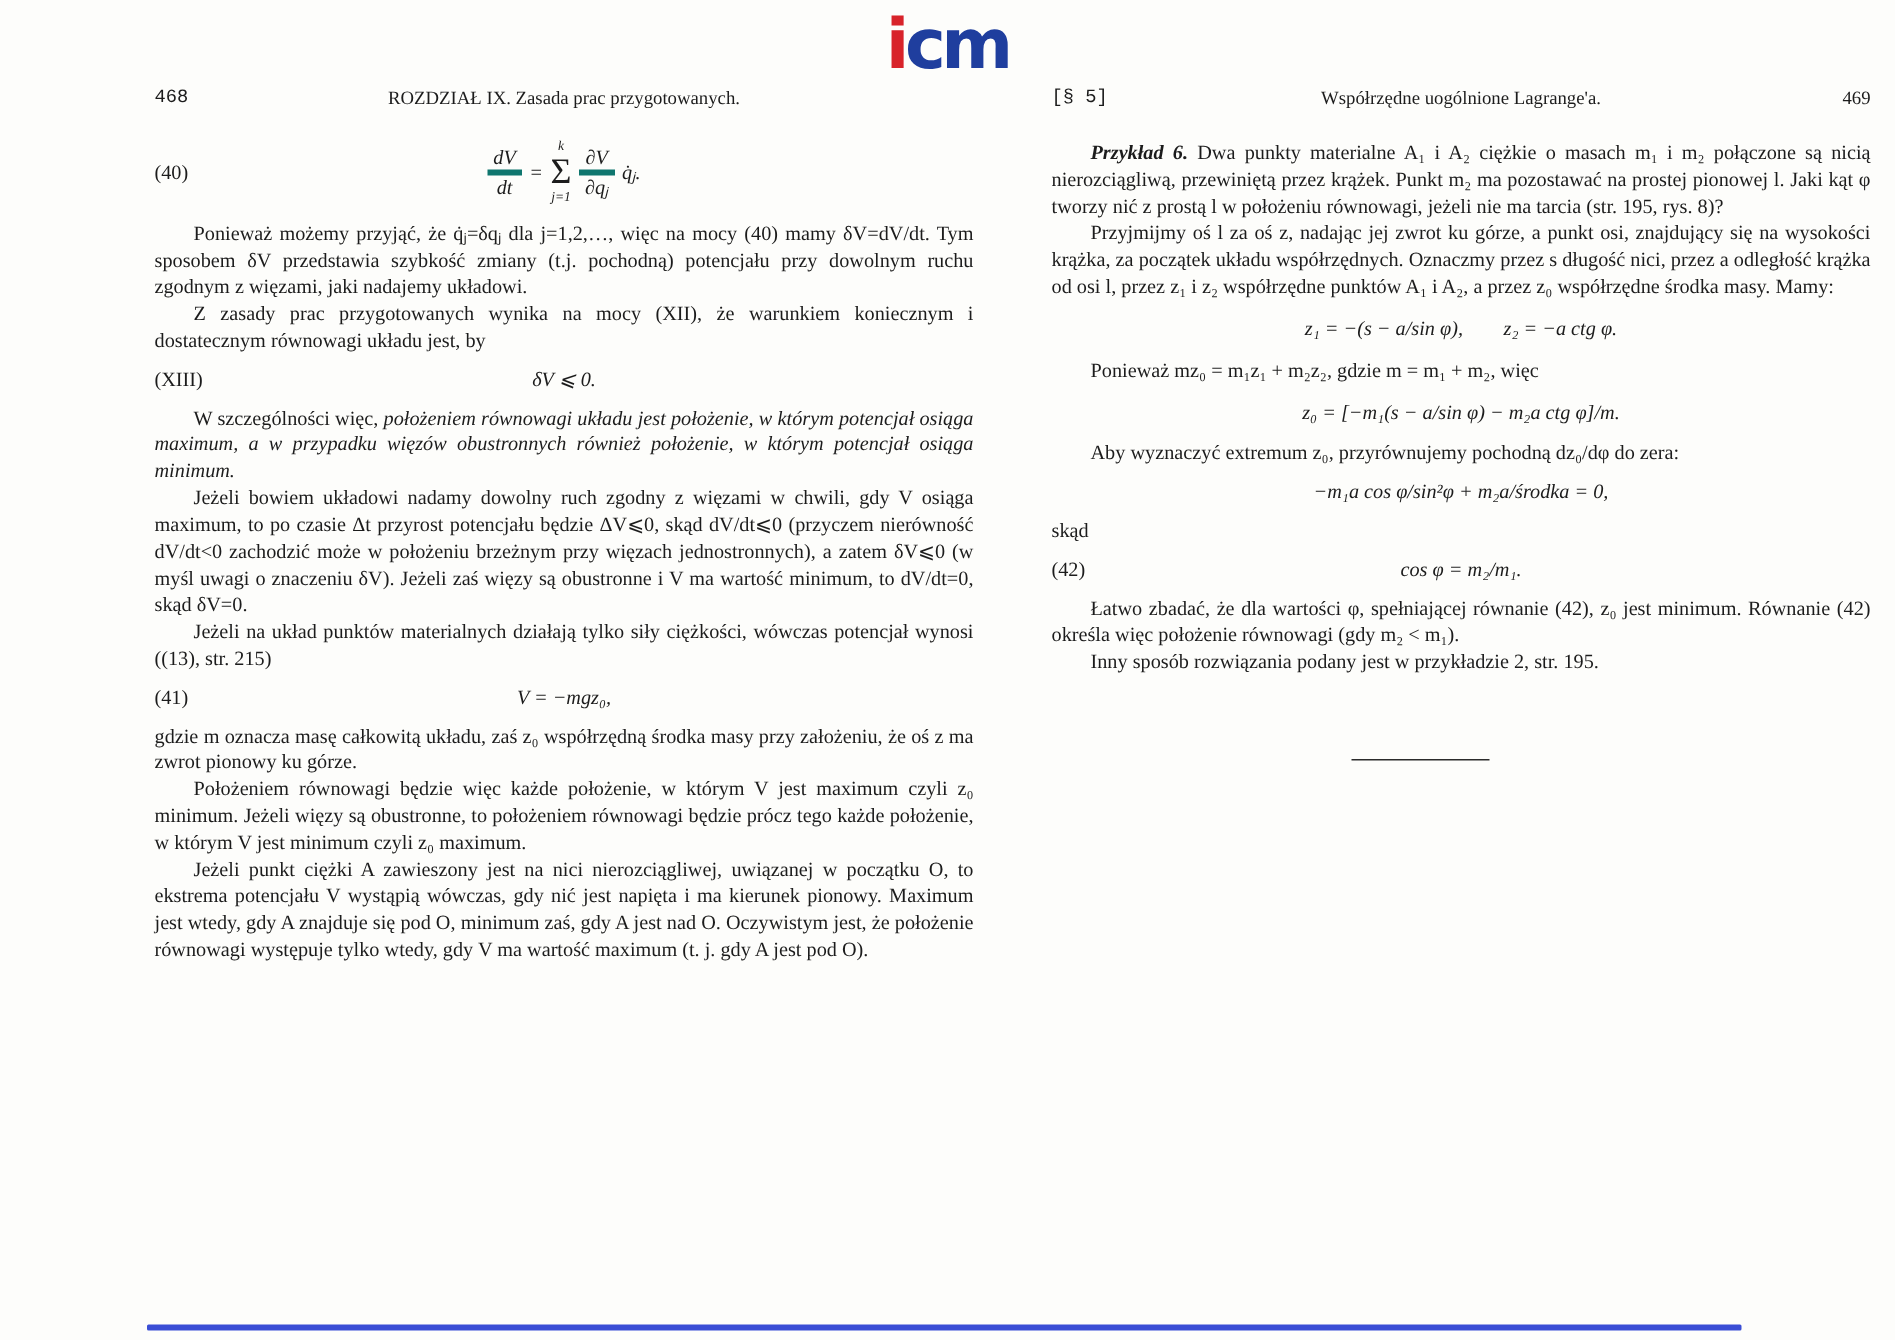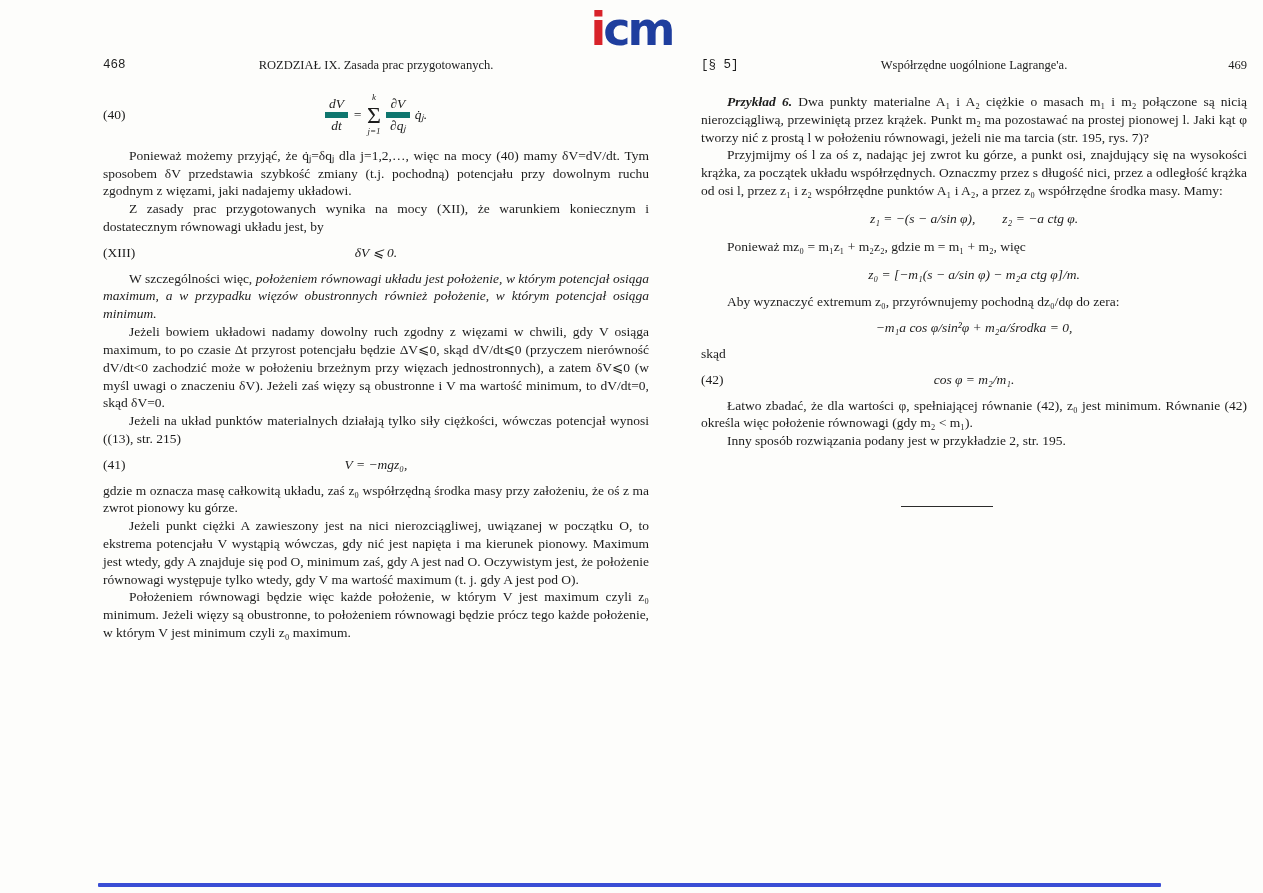--- a/index.html
+++ b/index.html
@@ -39,21 +39,21 @@
   .italic { font-style:italic; }
   .lead { font-style:italic; font-weight:bold; }
 
   .eq { position:relative; text-align:center; margin:8px 0; text-indent:0; }
   .eq-tall { margin:10px 0; }
   .eq-label { position:absolute; left:0; top:50%; transform:translateY(-50%); font-style:normal; }
   .eq-text { font-style:italic; white-space:pre; }
 
   .math { display:inline-flex; align-items:center; gap:5px; font-style:italic; }
   .frac { display:inline-flex; flex-direction:column; text-align:center; line-height:1.15; }
-  .frac .num { border-bottom:6px solid #0f766e; padding:0 4px; }
+  .frac .num { border-bottom:4px solid #0f766e; padding:0 4px; }
   .frac .den { padding:0 4px; }
   .sum { display:inline-flex; flex-direction:column; align-items:center; line-height:1; font-style:normal; }
   .sum .lim { font-size:9px; font-style:italic; line-height:1.1; }
   .sum .sym { font-size:24px; line-height:1; }
 
   .rule {
     width:92px; height:0;
     border-top:1.5px solid #2b2b2b;
     margin-top:56px; margin-left:200px;
   }
@@ -110,32 +110,32 @@
 
   <p>Jeżeli bowiem układowi nadamy dowolny ruch zgodny z więzami w chwili, gdy V osiąga maximum, to po czasie Δt przyrost potencjału będzie ΔV⩽0, skąd dV/dt⩽0 (przyczem nierówność dV/dt&lt;0 zachodzić może w położeniu brzeżnym przy więzach jednostronnych), a zatem δV⩽0 (w myśl uwagi o znaczeniu δV). Jeżeli zaś więzy są obustronne i V ma wartość minimum, to dV/dt=0, skąd δV=0.</p>
   <p>Jeżeli na układ punktów materialnych działają tylko siły ciężkości, wówczas potencjał wynosi ((13), str. 215)</p>
 
   <div class="eq">
     <span class="eq-label">(41)</span>
     <span class="eq-text">V = −mgz₀,</span>
   </div>
 
   <p class="noindent">gdzie m oznacza masę całkowitą układu, zaś z₀ współrzędną środka masy przy założeniu, że oś z ma zwrot pionowy ku górze.</p>
+  <p>Położeniem równowagi będzie więc każde położenie, w którym V jest maximum czyli z₀ minimum. Jeżeli więzy są obustronne, to położeniem równowagi będzie prócz tego każde położenie, w którym V jest minimum czyli z₀ maximum.</p>
   <p>Jeżeli punkt ciężki A zawieszony jest na nici nierozciągliwej, uwiązanej w początku O, to ekstrema potencjału V wystąpią wówczas, gdy nić jest napięta i ma kierunek pionowy. Maximum jest wtedy, gdy A znajduje się pod O, minimum zaś, gdy A jest nad O. Oczywistym jest, że położenie równowagi występuje tylko wtedy, gdy V ma wartość maximum (t. j. gdy A jest pod O).</p>
-  <p>Położeniem równowagi będzie więc każde położenie, w którym V jest maximum czyli z₀ minimum. Jeżeli więzy są obustronne, to położeniem równowagi będzie prócz tego każde położenie, w którym V jest minimum czyli z₀ maximum.</p>
 </div>
 
 <div class="page page-right">
   <div class="pageheader">
     <span class="ph-side-left">[§ 5]</span>
     <span>Współrzędne uogólnione Lagrange'a.</span>
     <span class="ph-side-right">469</span>
   </div>
 
-  <p><span class="lead">Przykład 6.</span><span>  Dwa punkty materialne A₁ i A₂ ciężkie o masach m₁ i m₂ połączone są nicią nierozciągliwą, przewiniętą przez krążek. Punkt m₂ ma pozostawać na prostej pionowej l. Jaki kąt φ tworzy nić z prostą l w położeniu równowagi, jeżeli nie ma tarcia (str. 195, rys. 7)?</span></p>
+  <p><span class="lead">Przykład 6.</span><span>  Dwa punkty materialne A₁ i A₂ ciężkie o masach m₁ i m₂ połączone są nicią nierozciągliwą, przewiniętą przez krążek. Punkt m₂ ma pozostawać na prostej pionowej l. Jaki kąt φ tworzy nić z prostą l w położeniu równowagi, jeżeli nie ma tarcia (str. 195, rys. 8)?</span></p>
 
   <p>Przyjmijmy oś l za oś z, nadając jej zwrot ku górze, a punkt osi, znajdujący się na wysokości krążka, za początek układu współrzędnych. Oznaczmy przez s długość nici, przez a odległość krążka od osi l, przez z₁ i z₂ współrzędne punktów A₁ i A₂, a przez z₀ współrzędne środka masy. Mamy:</p>
 
   <div class="eq eq-tall">
     <span class="eq-text">z₁ = −(s − a/sin φ),        z₂ = −a ctg φ.</span>
   </div>
 
   <p>Ponieważ mz₀ = m₁z₁ + m₂z₂,  gdzie  m = m₁ + m₂,  więc</p>
 
   <div class="eq eq-tall">

